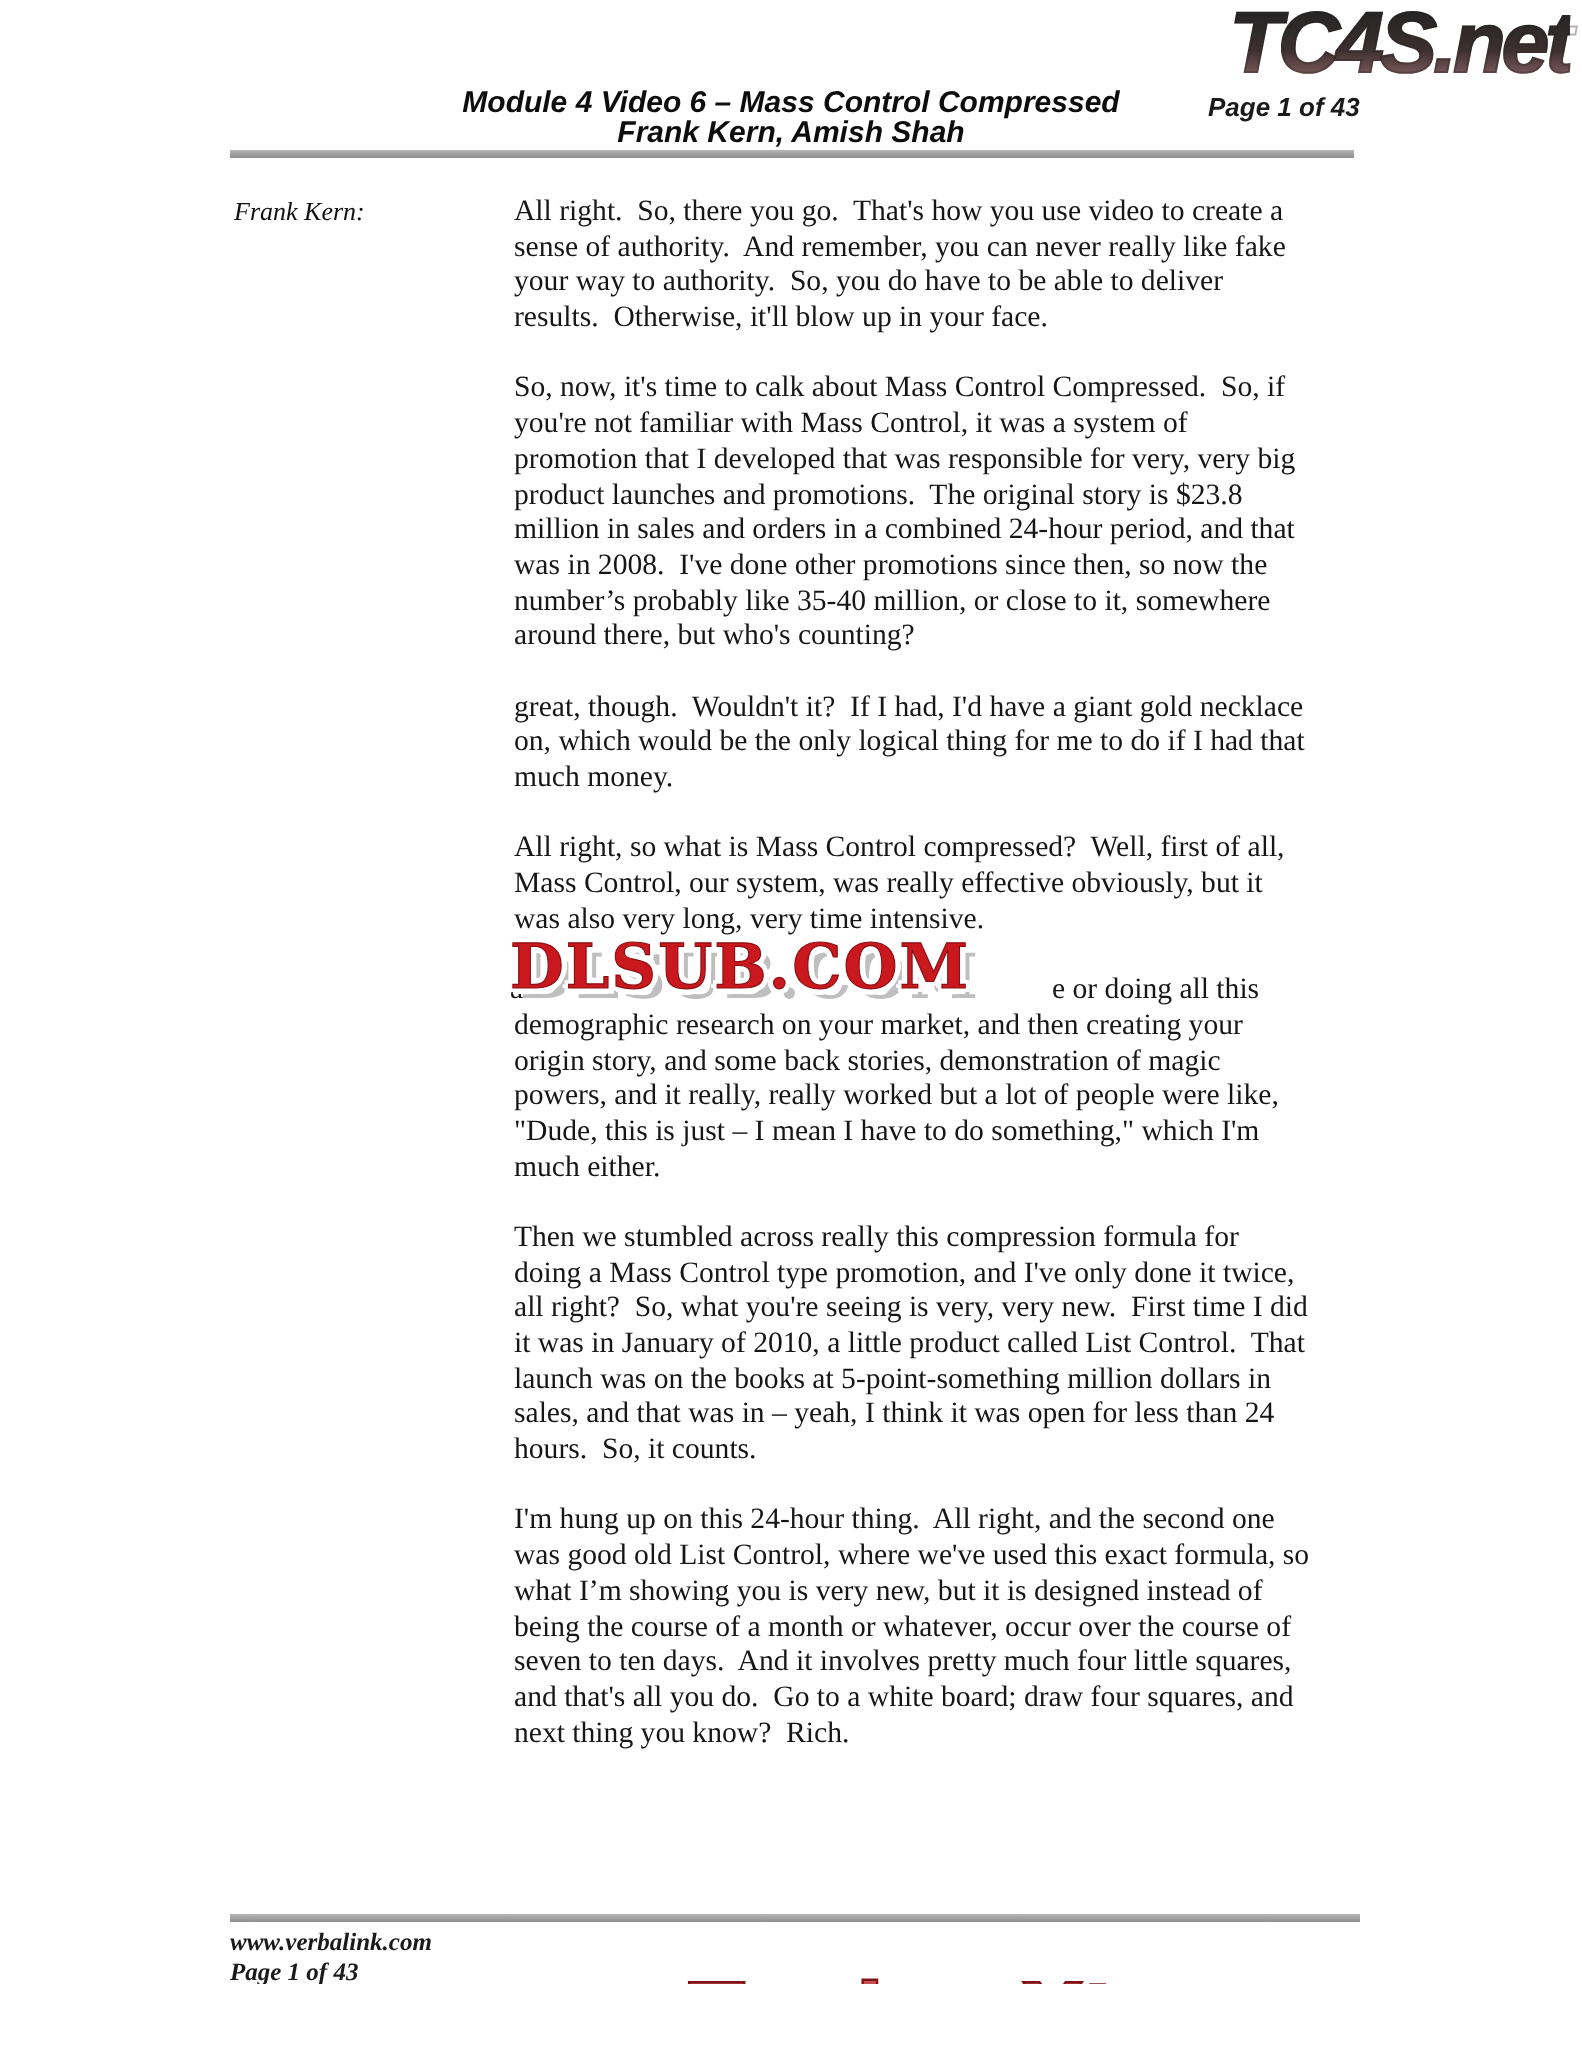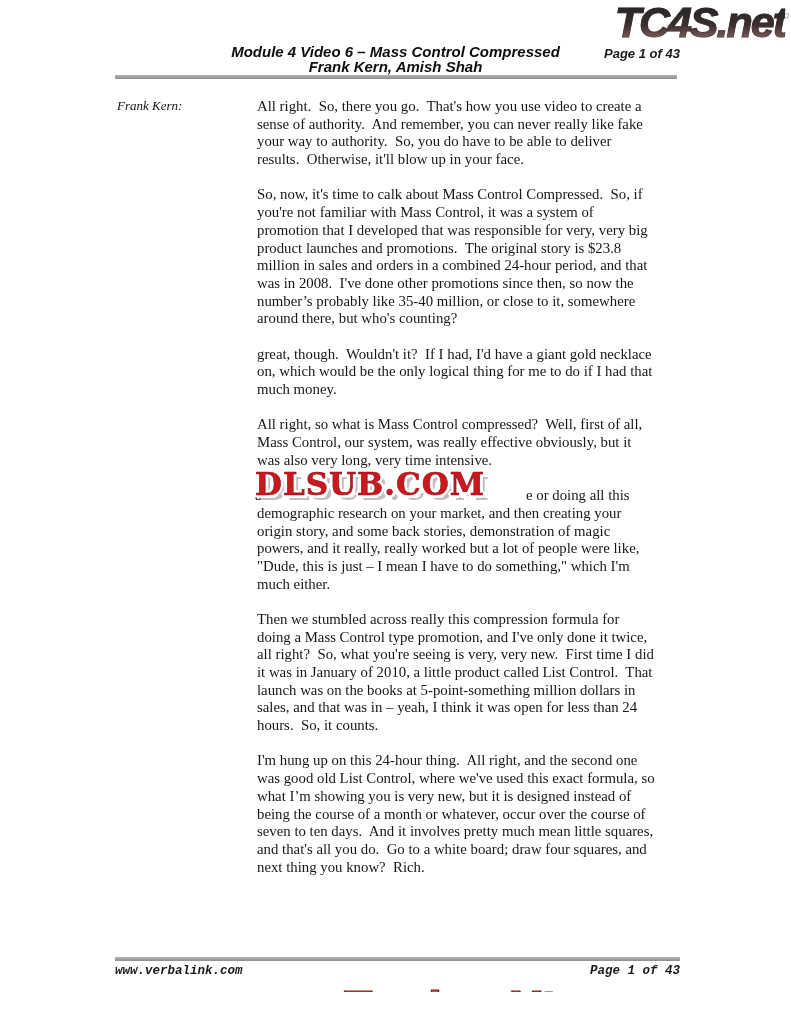--- a/index.html
+++ b/index.html
@@ -73,23 +73,23 @@
       -2px  2px 0 #ffffff, 2px  2px 0 #ffffff,
       -3px  0   0 #ffffff, 3px  0   0 #ffffff,
        0   -3px 0 #ffffff, 0    3px 0 #ffffff,
        5px  5px 0 #bfbfbf;
     white-space:nowrap;
   }
   
   .footer-row{
     position:absolute;left:115px;top:964px;width:565px;
     display:flex;justify-content:space-between;
-    font-family:Liberation Mono, monospace;
+    font-family:Liberation Serif, serif;
     font-weight:bold;font-style:italic;
-    font-size:12.5px;color:#1a1a1a;
+    font-size:12.5px;color:#1a1a1a;flex-direction:column;
   }
   .tradersxtreme{
     position:absolute;top:983px;right:10px;z-index:4;
     font-family:"DejaVu Sans", sans-serif;
     font-weight:900;
     font-size:41px;letter-spacing:-1px;
     color:#c75050;
     -webkit-text-stroke:1.2px #7e1416;
     text-shadow:
       -3px -3px 0 #ffffff, 3px -3px 0 #ffffff,
@@ -160,21 +160,21 @@
         <div class="tline">it was in January of 2010, a little product called List Control.  That</div>
         <div class="tline">launch was on the books at 5-point-something million dollars in</div>
         <div class="tline">sales, and that was in – yeah, I think it was open for less than 24</div>
         <div class="tline">hours.  So, it counts.</div>
       </div>
       <div class="para">
         <div class="tline">I'm hung up on this 24-hour thing.  All right, and the second one</div>
         <div class="tline">was good old List Control, where we've used this exact formula, so</div>
         <div class="tline">what I’m showing you is very new, but it is designed instead of</div>
         <div class="tline">being the course of a month or whatever, occur over the course of</div>
-        <div class="tline">seven to ten days.  And it involves pretty much mean little squares,</div>
+        <div class="tline">seven to ten days.  And it involves pretty much four little squares,</div>
         <div class="tline">and that's all you do.  Go to a white board; draw four squares, and</div>
         <div class="tline">next thing you know?  Rich.</div>
       </div>
     </div>
 
   <div class="rule rule-bottom"></div>
 
   <div class="footer-row">
     <span>www.verbalink.com</span>
     <span>Page 1 of 43</span>

